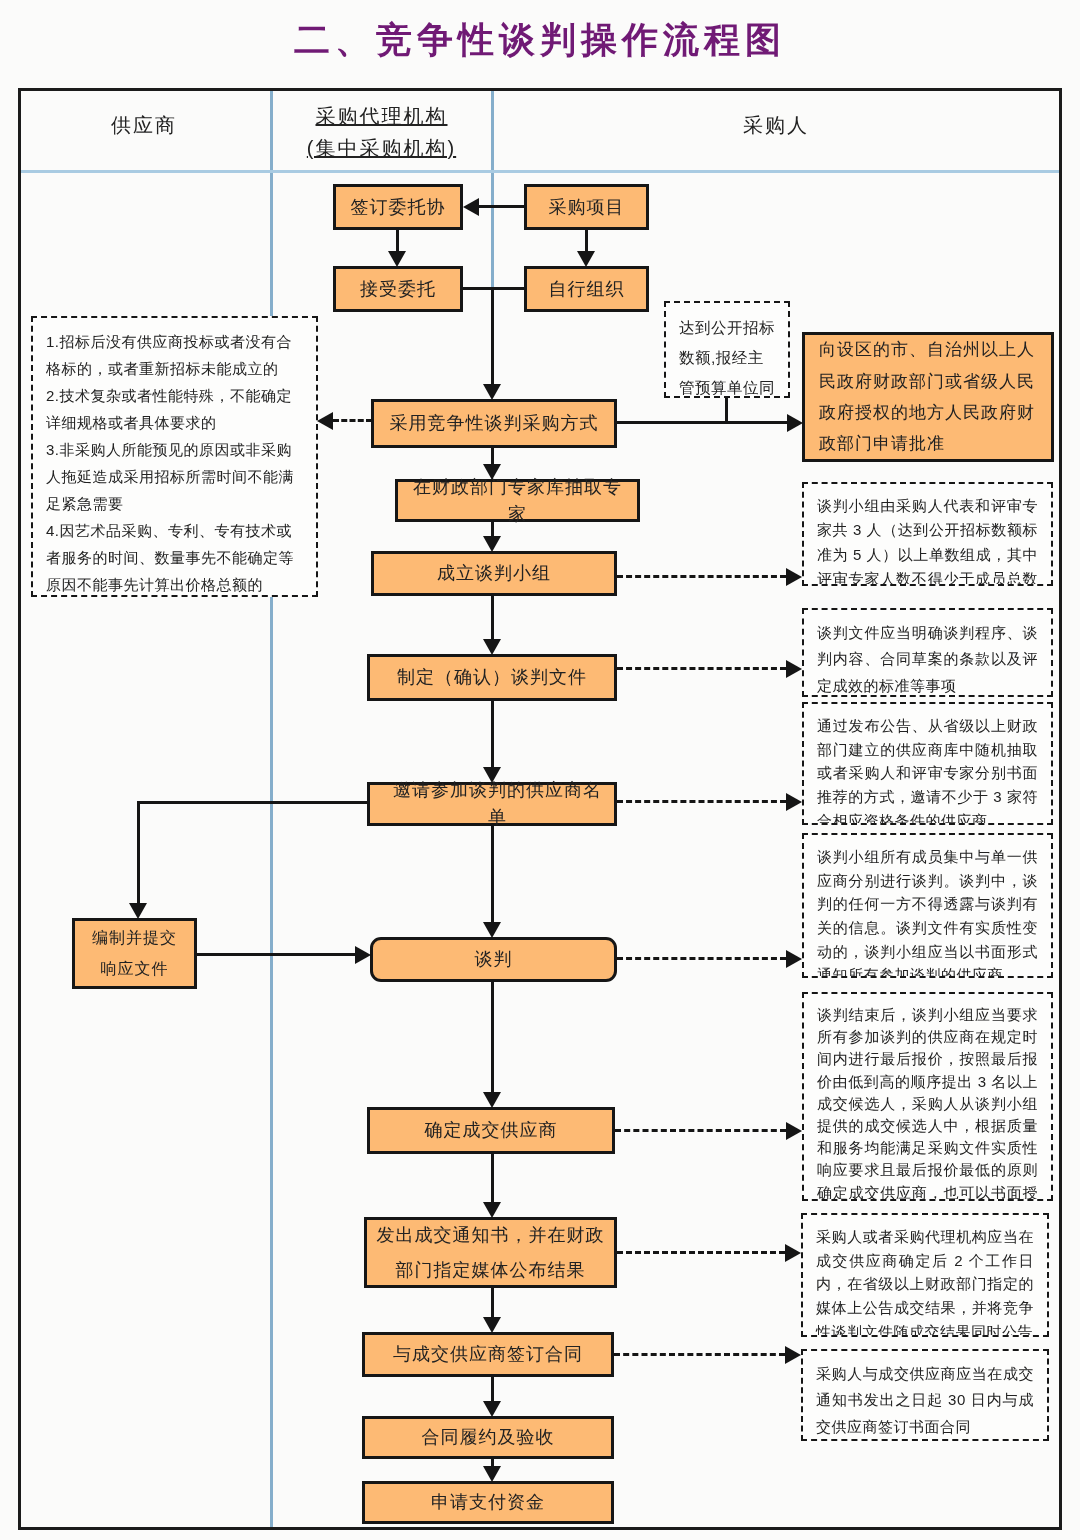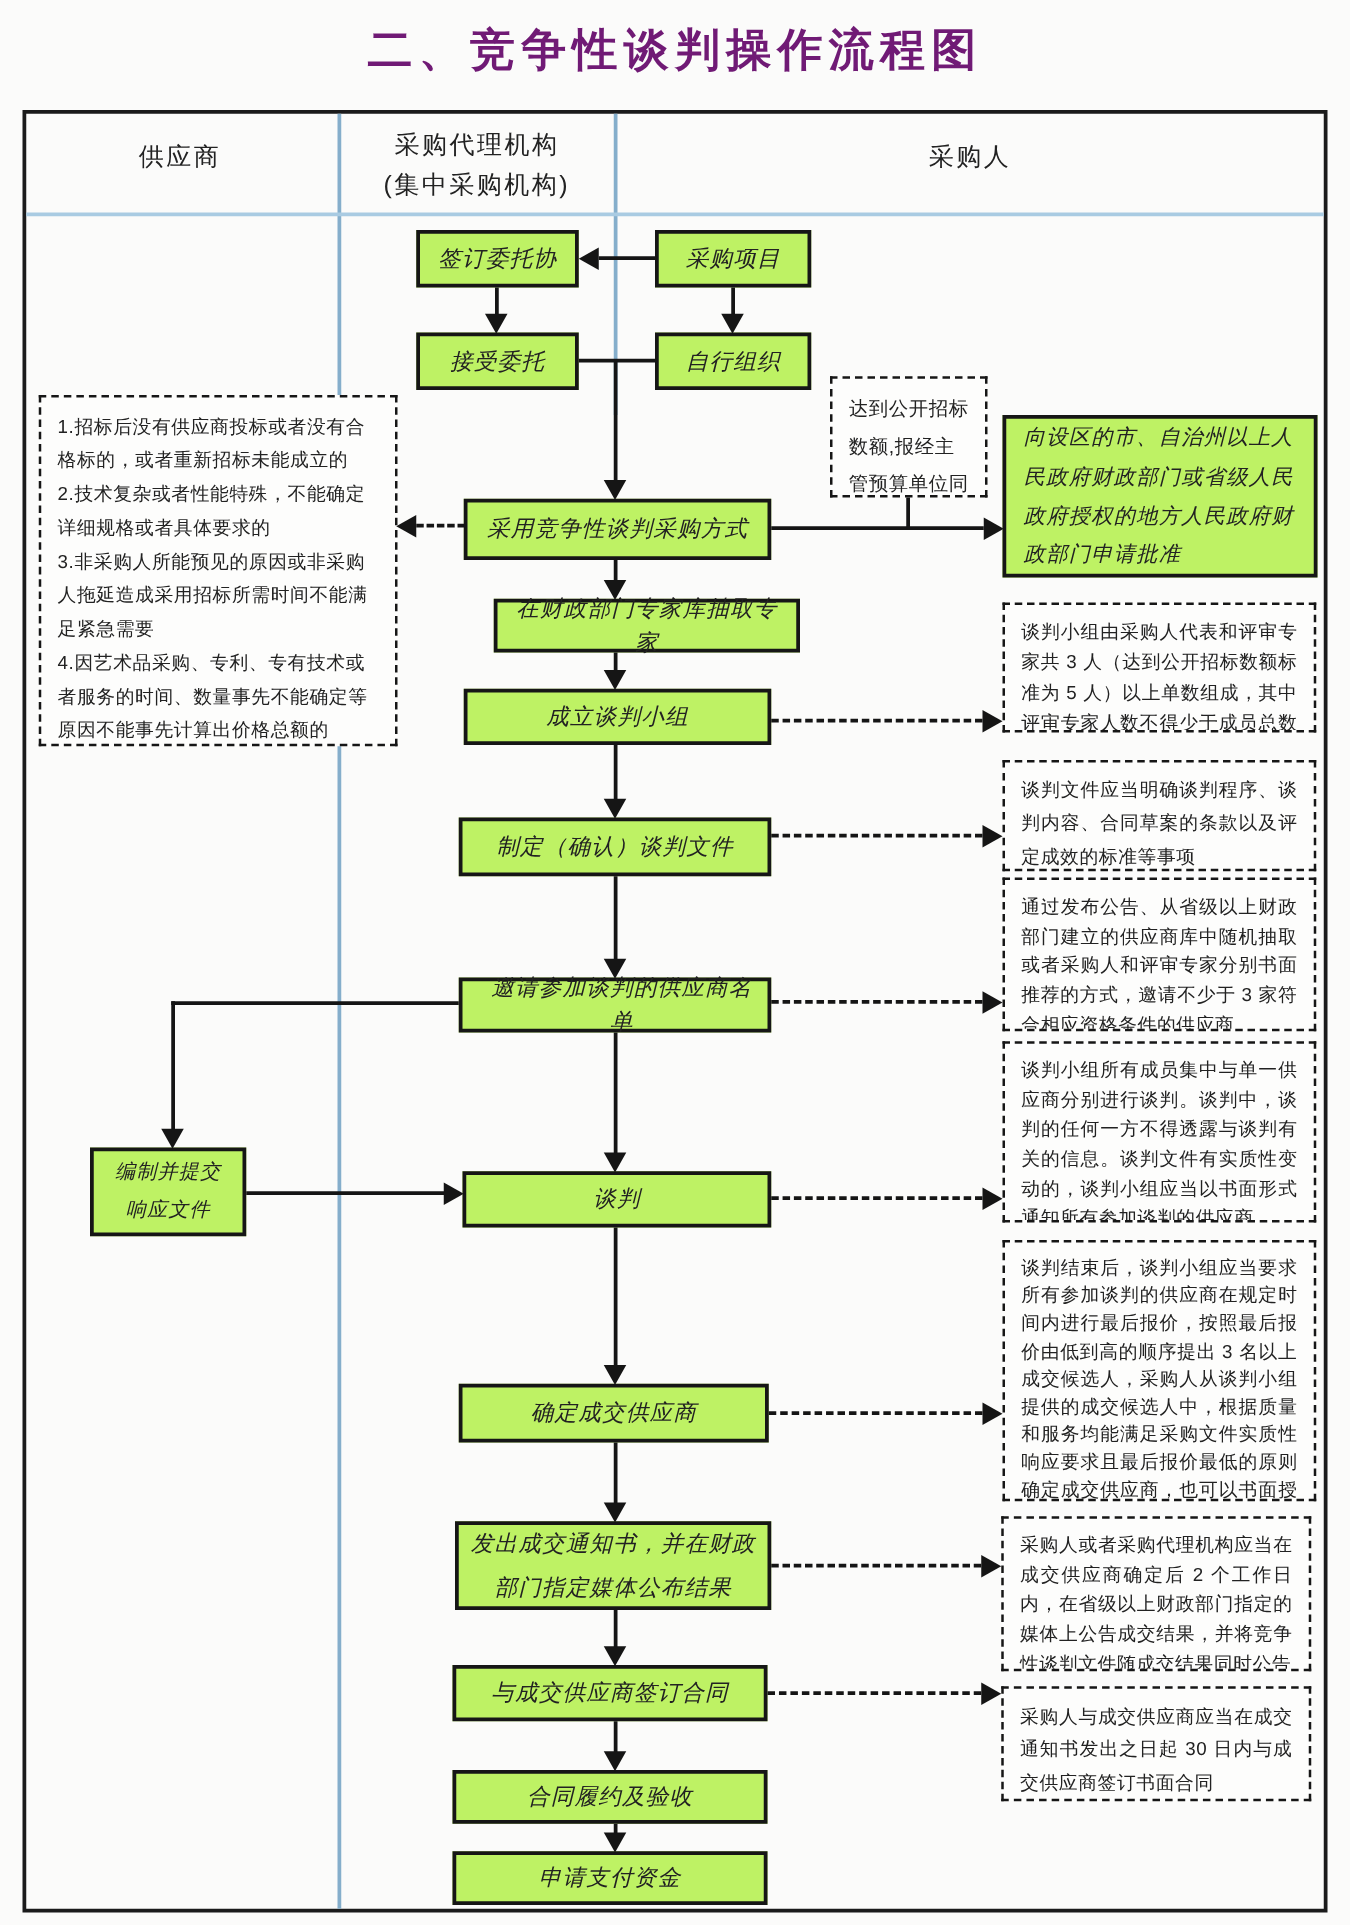--- a/index.html
+++ b/index.html
@@ -6,23 +6,23 @@
   *{box-sizing:border-box;}
   #page{position:relative;width:1080px;height:1540px;background:#fbfbfa;
         font-family:"Liberation Sans","DejaVu Sans",sans-serif;color:#1c1c1c;overflow:hidden;}
   .title{position:absolute;left:0;top:16px;width:100%;text-align:center;
          font-size:36px;font-weight:bold;letter-spacing:5px;color:#701a75;}
   .frame{position:absolute;left:18px;top:88px;width:1044px;height:1442px;
          border:3px solid #1b1b1b;background:transparent;}
   .lane-div-v{position:absolute;width:3px;background:#85aecb;}
   .lane-div-h{position:absolute;height:3px;background:#a9cbe2;}
   .lane-label{position:absolute;text-align:center;font-size:20px;letter-spacing:2px;color:#222;}
-  .box{position:absolute;border:3px solid #161616;background:#bef264;
+  .box{position:absolute;border:3px solid #161616;background:#fdba74;
        display:flex;align-items:center;justify-content:center;text-align:center;
-       font-size:18px;letter-spacing:1px;color:#222;padding:2px 8px;line-height:1.5;font-style:italic;}
+       font-size:18px;letter-spacing:1px;color:#222;padding:2px 8px;line-height:1.5;}
   .note{position:absolute;border:2.5px dashed #161616;background:#fdfdfc;
         padding:10px 13px;font-size:15px;line-height:1.66;color:#222;
         text-align:justify;letter-spacing:0.5px;overflow:hidden;}
   .line{position:absolute;background:#151515;}
   .dash-h{position:absolute;height:0;border-top:3.5px dashed #151515;}
   .tri{position:absolute;width:0;height:0;}
   .tri.down{border-left:9px solid transparent;border-right:9px solid transparent;border-top:16px solid #151515;}
   .tri.left{border-top:9px solid transparent;border-bottom:9px solid transparent;border-right:16px solid #151515;}
   .tri.right{border-top:9px solid transparent;border-bottom:9px solid transparent;border-left:16px solid #151515;}
   .pre{white-space:pre-line;text-align:left;}
@@ -34,21 +34,21 @@
 
   <div class="title">二、竞争性谈判操作流程图</div>
 
   <div class="frame"></div>
 
   <div class="lane-div-v" style="left:270px;top:91px;height:1436px;"></div>
   <div class="lane-div-v" style="left:491px;top:91px;height:241px;"></div>
   <div class="lane-div-h" style="left:21px;top:170px;width:1038px;"></div>
 
   <div class="lane-label" style="left:18px;top:112px;width:252px;">供应商</div>
-  <div class="lane-label" style="left:272px;top:100px;width:219px;line-height:1.6;">
+  <div class="lane-label" style="left:272px;top:100px;width:219px;line-height:1.6;text-decoration:underline;">
     <div>采购代理机构</div>
     <div>(集中采购机构)</div>
   </div>
   <div class="lane-label" style="left:493px;top:112px;width:566px;">采购人</div>
 
   <div class="box" style="left:333px;top:184px;width:130px;height:46px;">签订委托协</div>
   <div class="box" style="left:524px;top:184px;width:125px;height:46px;">采购项目</div>
   <div class="box" style="left:333px;top:266px;width:130px;height:46px;">接受委托</div>
   <div class="box" style="left:524px;top:266px;width:125px;height:46px;">自行组织</div>
 
@@ -58,21 +58,21 @@
   <div class="note pre" style="left:31px;top:316px;width:287px;height:281px;font-size:15px;line-height:1.8;">1.招标后没有供应商投标或者没有合格标的，或者重新招标未能成立的
 2.技术复杂或者性能特殊，不能确定详细规格或者具体要求的
 3.非采购人所能预见的原因或非采购人拖延造成采用招标所需时间不能满足紧急需要
 4.因艺术品采购、专利、专有技术或者服务的时间、数量事先不能确定等原因不能事先计算出价格总额的</div>
 
   <div class="box" style="left:371px;top:399px;width:246px;height:49px;">采用竞争性谈判采购方式</div>
   <div class="box" style="left:371px;top:479px;width:245px;height:43px;margin-left:24px;">在财政部门专家库抽取专家</div>
   <div class="box" style="left:371px;top:551px;width:246px;height:45px;">成立谈判小组</div>
   <div class="box" style="left:367px;top:654px;width:250px;height:47px;">制定（确认）谈判文件</div>
   <div class="box" style="left:367px;top:782px;width:250px;height:44px;padding-left:19px;">邀请参加谈判的供应商名单</div>
-  <div class="box" style="left:370px;top:937px;width:247px;height:45px;">谈判</div>
+  <div class="box" style="left:370px;top:937px;width:247px;height:45px;border-radius:11px;">谈判</div>
   <div class="box" style="left:367px;top:1107px;width:248px;height:47px;">确定成交供应商</div>
   <div class="box" style="left:364px;top:1217px;width:253px;height:71px;line-height:1.9;">发出成交通知书，并在财政部门指定媒体公布结果</div>
   <div class="box" style="left:362px;top:1332px;width:252px;height:45px;">与成交供应商签订合同</div>
   <div class="box" style="left:362px;top:1416px;width:252px;height:43px;">合同履约及验收</div>
   <div class="box" style="left:362px;top:1481px;width:252px;height:43px;">申请支付资金</div>
 
   <div class="box" style="left:72px;top:918px;width:125px;height:71px;font-size:16px;flex-direction:column;line-height:1.9;">
     <div>编制并提交</div>
     <div>响应文件</div>
   </div>

